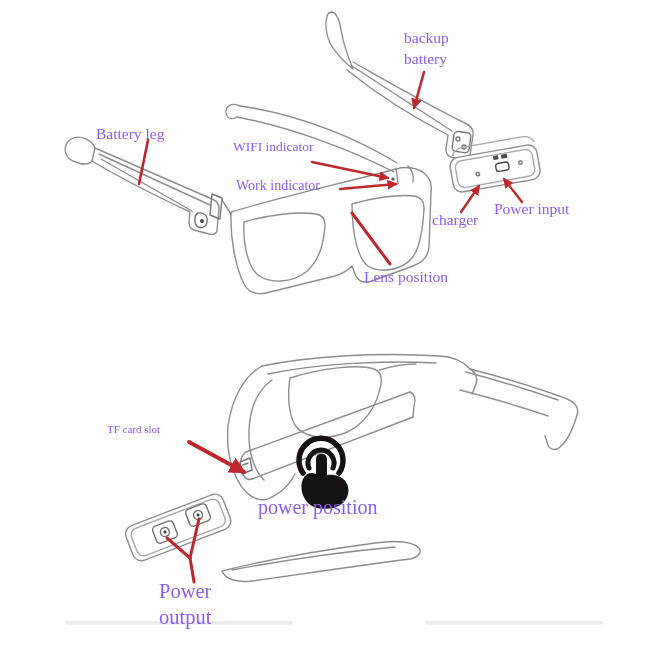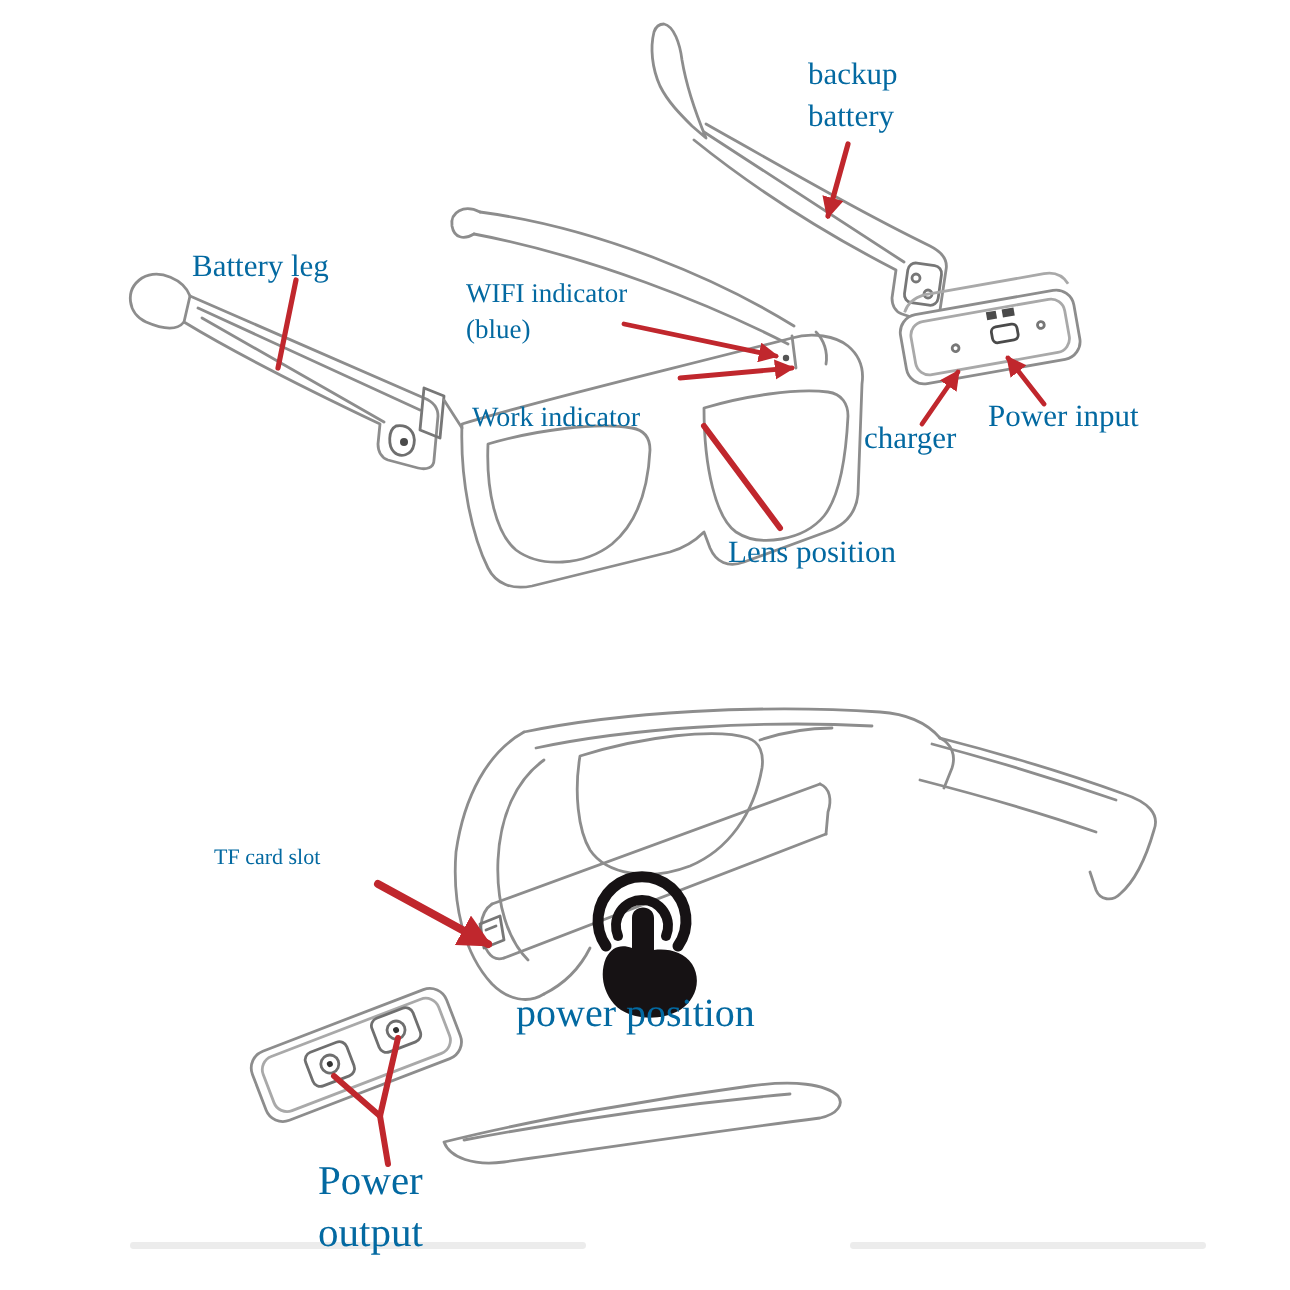--- a/index.html
+++ b/index.html
@@ -1,21 +1,21 @@
 <!DOCTYPE html>
 <html><head>
 <meta charset="utf-8">
 <style>
   html,body{margin:0;padding:0;background:#fff;}
   .stage{
     position:relative;width:645px;height:645px;background:#ffffff;overflow:hidden;
     font-family:"Liberation Serif","DejaVu Serif",serif;color:#332e2f;
   }
   svg.art{position:absolute;left:0;top:0;}
-  .lbl{position:absolute;white-space:nowrap;color:#0369a1;}
+  .lbl{position:absolute;white-space:nowrap;color:#8b5cf6;}
   .lbl .ln{display:block;}
   .c{text-align:left;}
   .f15{font-size:15.5px;line-height:21px;}
   .f13{font-size:13.5px;line-height:18px;}
   .f14{font-size:14px;line-height:20px;}
   .f145{font-size:11px;}
   .f20{font-size:20px;line-height:25px;}
   .f21{font-size:20.5px;line-height:26px;}
 </style>
 </head>
@@ -139,24 +139,23 @@
 
   <div class="lbl f15" style="left:96px;top:123px;">Battery leg</div>
 
   <div class="lbl f15" style="left:404px;top:27px;">
     <span class="ln">backup</span>
     <span class="ln">battery</span>
   </div>
 
   <div class="lbl f13 c" style="left:233px;top:138px;width:102px;">
     <span class="ln">WIFI indicator</span>
-    <span class="ln">(blue)</span>
   </div>
 
-  <div class="lbl f14 c" style="left:236px;top:176px;width:108px;margin-top:24px;">
+  <div class="lbl f14 c" style="left:236px;top:176px;width:108px;">
     <span class="ln">Work indicator</span>
   </div>
 
   <div class="lbl f15" style="left:432px;top:209px;">charger</div>
 
   <div class="lbl f15" style="left:494px;top:198px;">Power input</div>
 
   <div class="lbl f15" style="left:364px;top:266px;">Lens position</div>
 
   <div class="lbl f145" style="left:107px;top:423px;">TF card slot</div>

